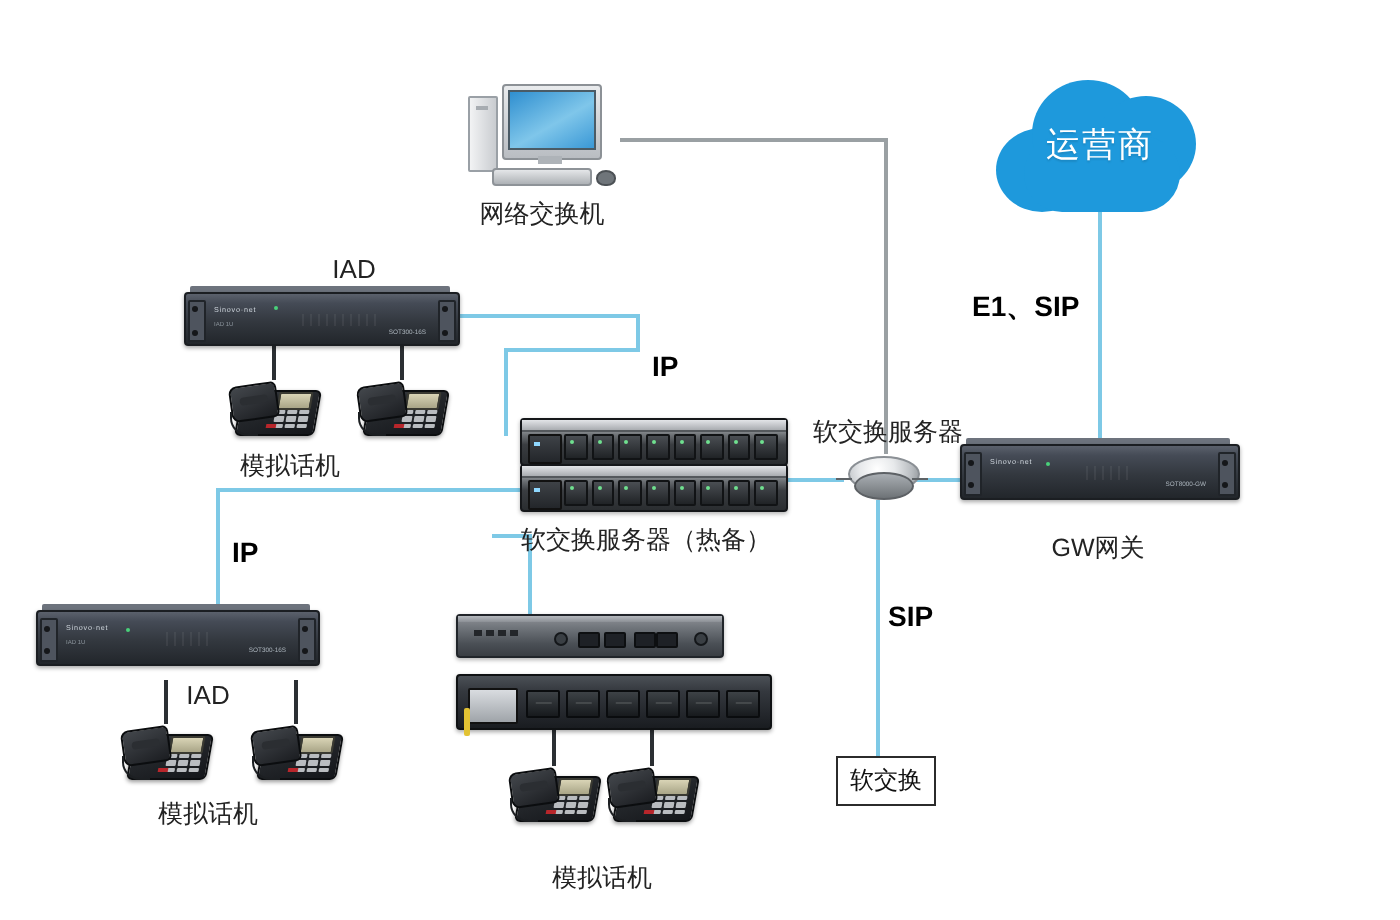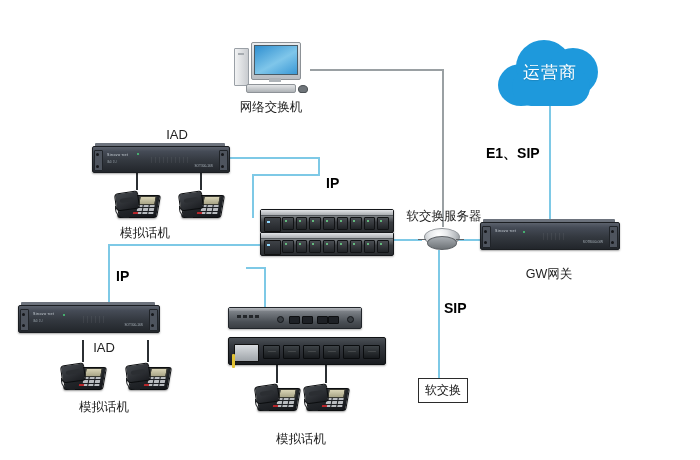--- a/index.html
+++ b/index.html
@@ -298,20 +298,21 @@
           <div class="bay"></div>
           <div class="bay"></div>
           <div class="bay"></div>
         <div class="bay"></div>
           <div class="bay"></div>
           <div class="bay"></div>
           <div class="bay"></div>
       </div>
     </div>
   </div>
+  <div class="lbl lbl-cn ctr" style="left:323px;top:262px;">软交换服务器（热备）</div>
 
   <div class="lbl lbl-cn ctr" style="left:444px;top:208px;">软交换服务器</div>
   <div class="puck" style="left:424px;top:228px;">
     <div class="cap"></div>
     <div class="base"></div>
     <div class="arrow" style="left:-6px;top:11px;width:8px;"></div>
     <div class="arrow" style="left:32px;top:11px;width:8px;"></div>
   </div>
 
   <div class="rack" style="left:480px;top:222px;width:138px;height:26px;">

